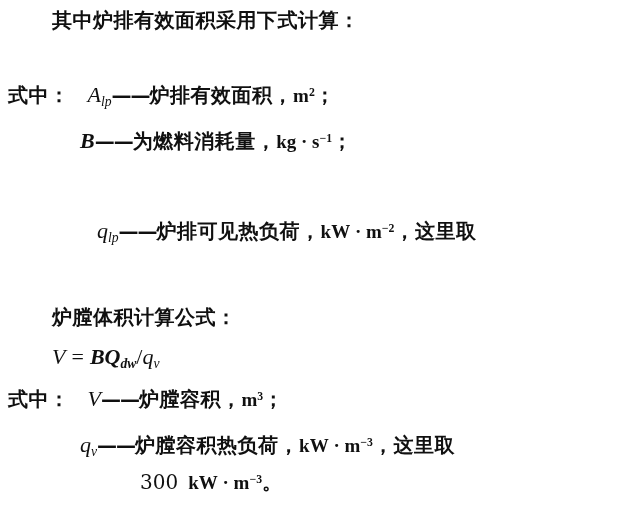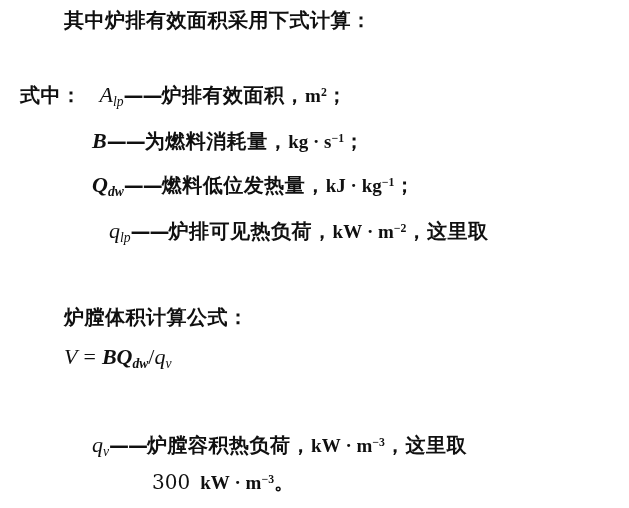--- a/index.html
+++ b/index.html
@@ -13,21 +13,20 @@
     font-family: "Liberation Serif", serif;
     color: #101010;
     overflow: hidden;
   }
   .page {
     position: relative;
     width: 602px;
     height: 508px;
     padding: 16px;
     box-sizing: border-box;
-    margin-left: 12px;
   }
   .line {
     position: absolute;
     white-space: nowrap;
     font-size: 21px;
     line-height: 1;
   }
   .cjk {
     font-family: "DejaVu Sans", "Liberation Sans", sans-serif;
     font-weight: 700;
@@ -84,35 +83,35 @@
 
 
   <div class="line" style="left:8px; top:84px;">
     <span class="cjk">式中：</span><span style="display:inline-block;width:18px;"></span><span class="math">A<sub>lp</sub></span><span class="cjk dash">——</span><span class="cjk">炉排有效面积，</span><span class="unit">m<sup>2</sup></span><span class="cjk">；</span>
   </div>
 
   <div class="line" style="left:80px; top:130px;">
     <span class="mathb">B</span><span class="cjk dash">——</span><span class="cjk">为燃料消耗量，</span><span class="unit">kg · s<sup>−1</sup></span><span class="cjk">；</span>
   </div>
 
-  <div class="line" style="left:80px; top:174px;">
-    <span class="mathb">Q<sub>dw</sub></span><span class="cjk dash">——</span><span class="cjk">燃料低位发热量，</span><span class="unit">kJ · kg<sup>−1</sup></span><span class="cjk">；</span>
-  </div>
 
   <div class="line" style="left:97px; top:220px;">
     <span class="math">q<sub>lp</sub></span><span class="cjk dash">——</span><span class="cjk">炉排可见热负荷，</span><span class="unit">kW&nbsp;·&nbsp;m<sup>−2</sup></span><span class="cjk">，这里取</span>
   </div>
 
 
   <div class="line cjk" style="left:52px; top:307px;">炉膛体积计算公式：</div>
 
   <div class="line" style="left:52px; top:346px;">
     <span class="math">V</span><span class="sp2"></span><span class="math upr">=</span><span class="sp2"></span><span class="mathb">B</span><span class="mathb">Q<sub>dw</sub></span><span class="math upr">/</span><span class="math">q<sub>v</sub></span>
   </div>
 
+  <div class="line" style="left:8px; top:388px;">
+    <span class="cjk">式中：</span><span style="display:inline-block;width:18px;"></span><span class="math">V</span><span class="cjk dash">——</span><span class="cjk">炉膛容积，</span><span class="unit">m<sup>3</sup></span><span class="cjk">；</span>
+  </div>
 
   <div class="line" style="left:80px; top:434px;">
     <span class="math">q<sub>v</sub></span><span class="cjk dash">——</span><span class="cjk">炉膛容积热负荷，</span><span class="unit">kW&nbsp;·&nbsp;m<sup>−3</sup></span><span class="cjk">，这里取</span>
   </div>
 
   <div class="line" style="left:140px; top:472px;">
     <span class="num">300</span><span class="sp3"></span><span class="unit">kW&nbsp;·&nbsp;m<sup>−3</sup></span><span class="cjk">。</span>
   </div>
 
 </div>

